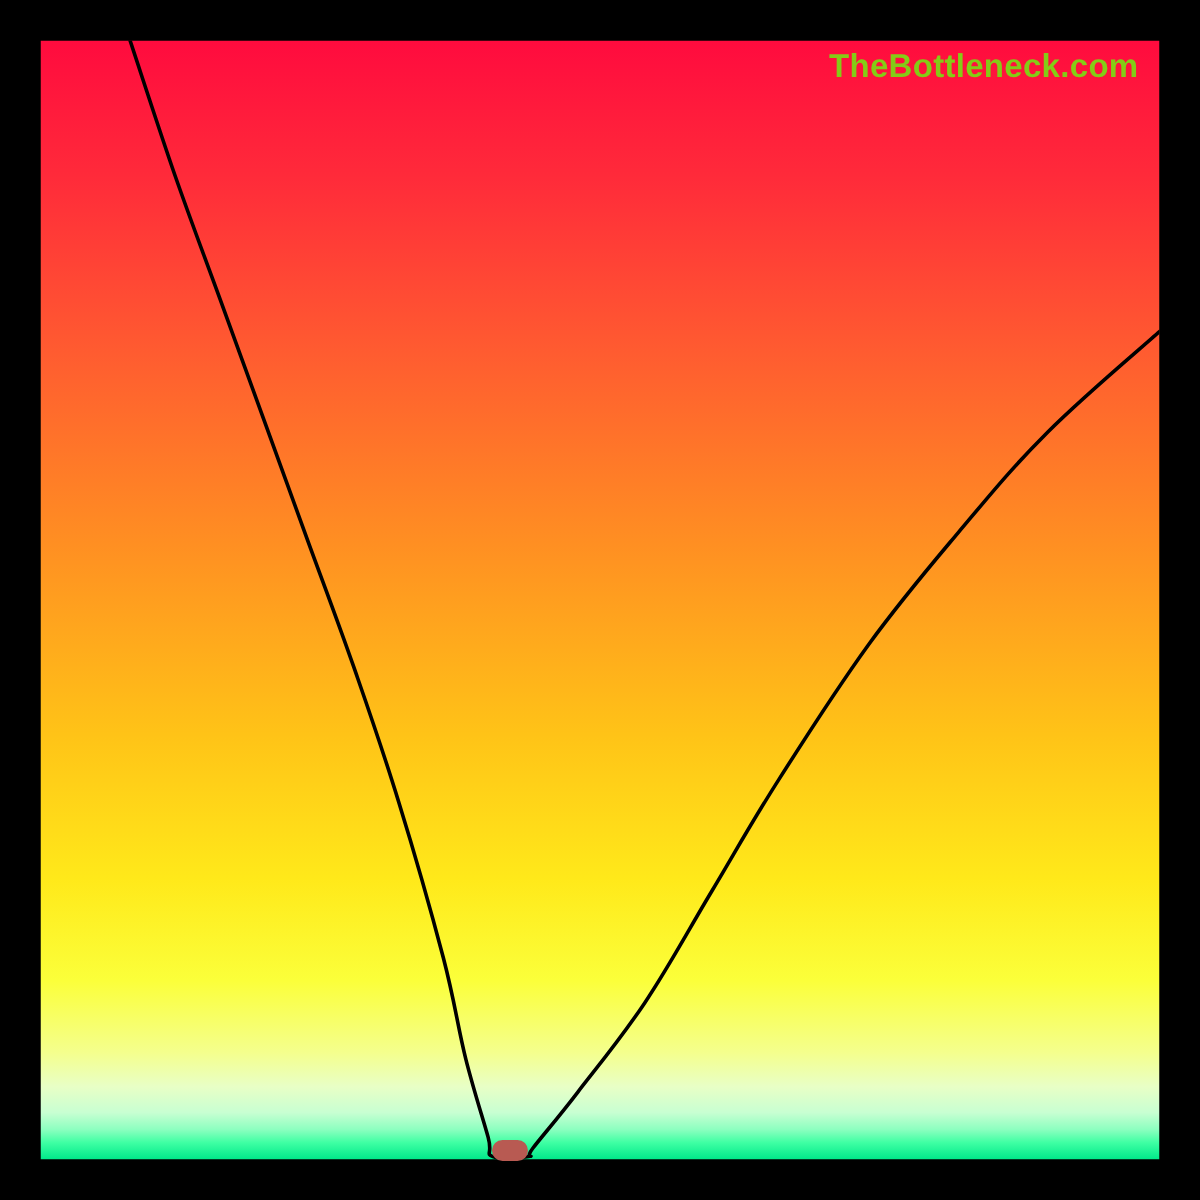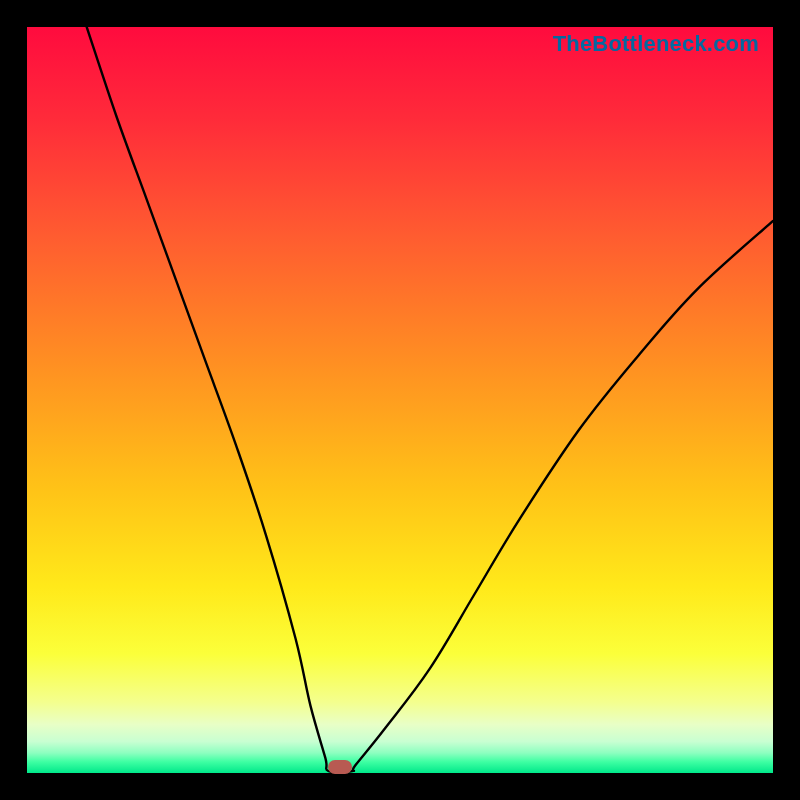--- a/index.html
+++ b/index.html
@@ -30,21 +30,21 @@
     position: absolute;
     left: 0;
     top: 0;
     width: 100%;
     height: 100%;
   }
   .watermark {
     position: absolute;
     top: 4px;
     right: 14px;
-    color: #0369a1;
+    color: #84cc16;
     font-size: 22px;
     font-weight: 600;
     letter-spacing: 0.2px;
     font-family: Arial, Helvetica, sans-serif;
   }
   .curve {
     position: absolute;
     left: 0;
     top: 0;
     width: 100%;

